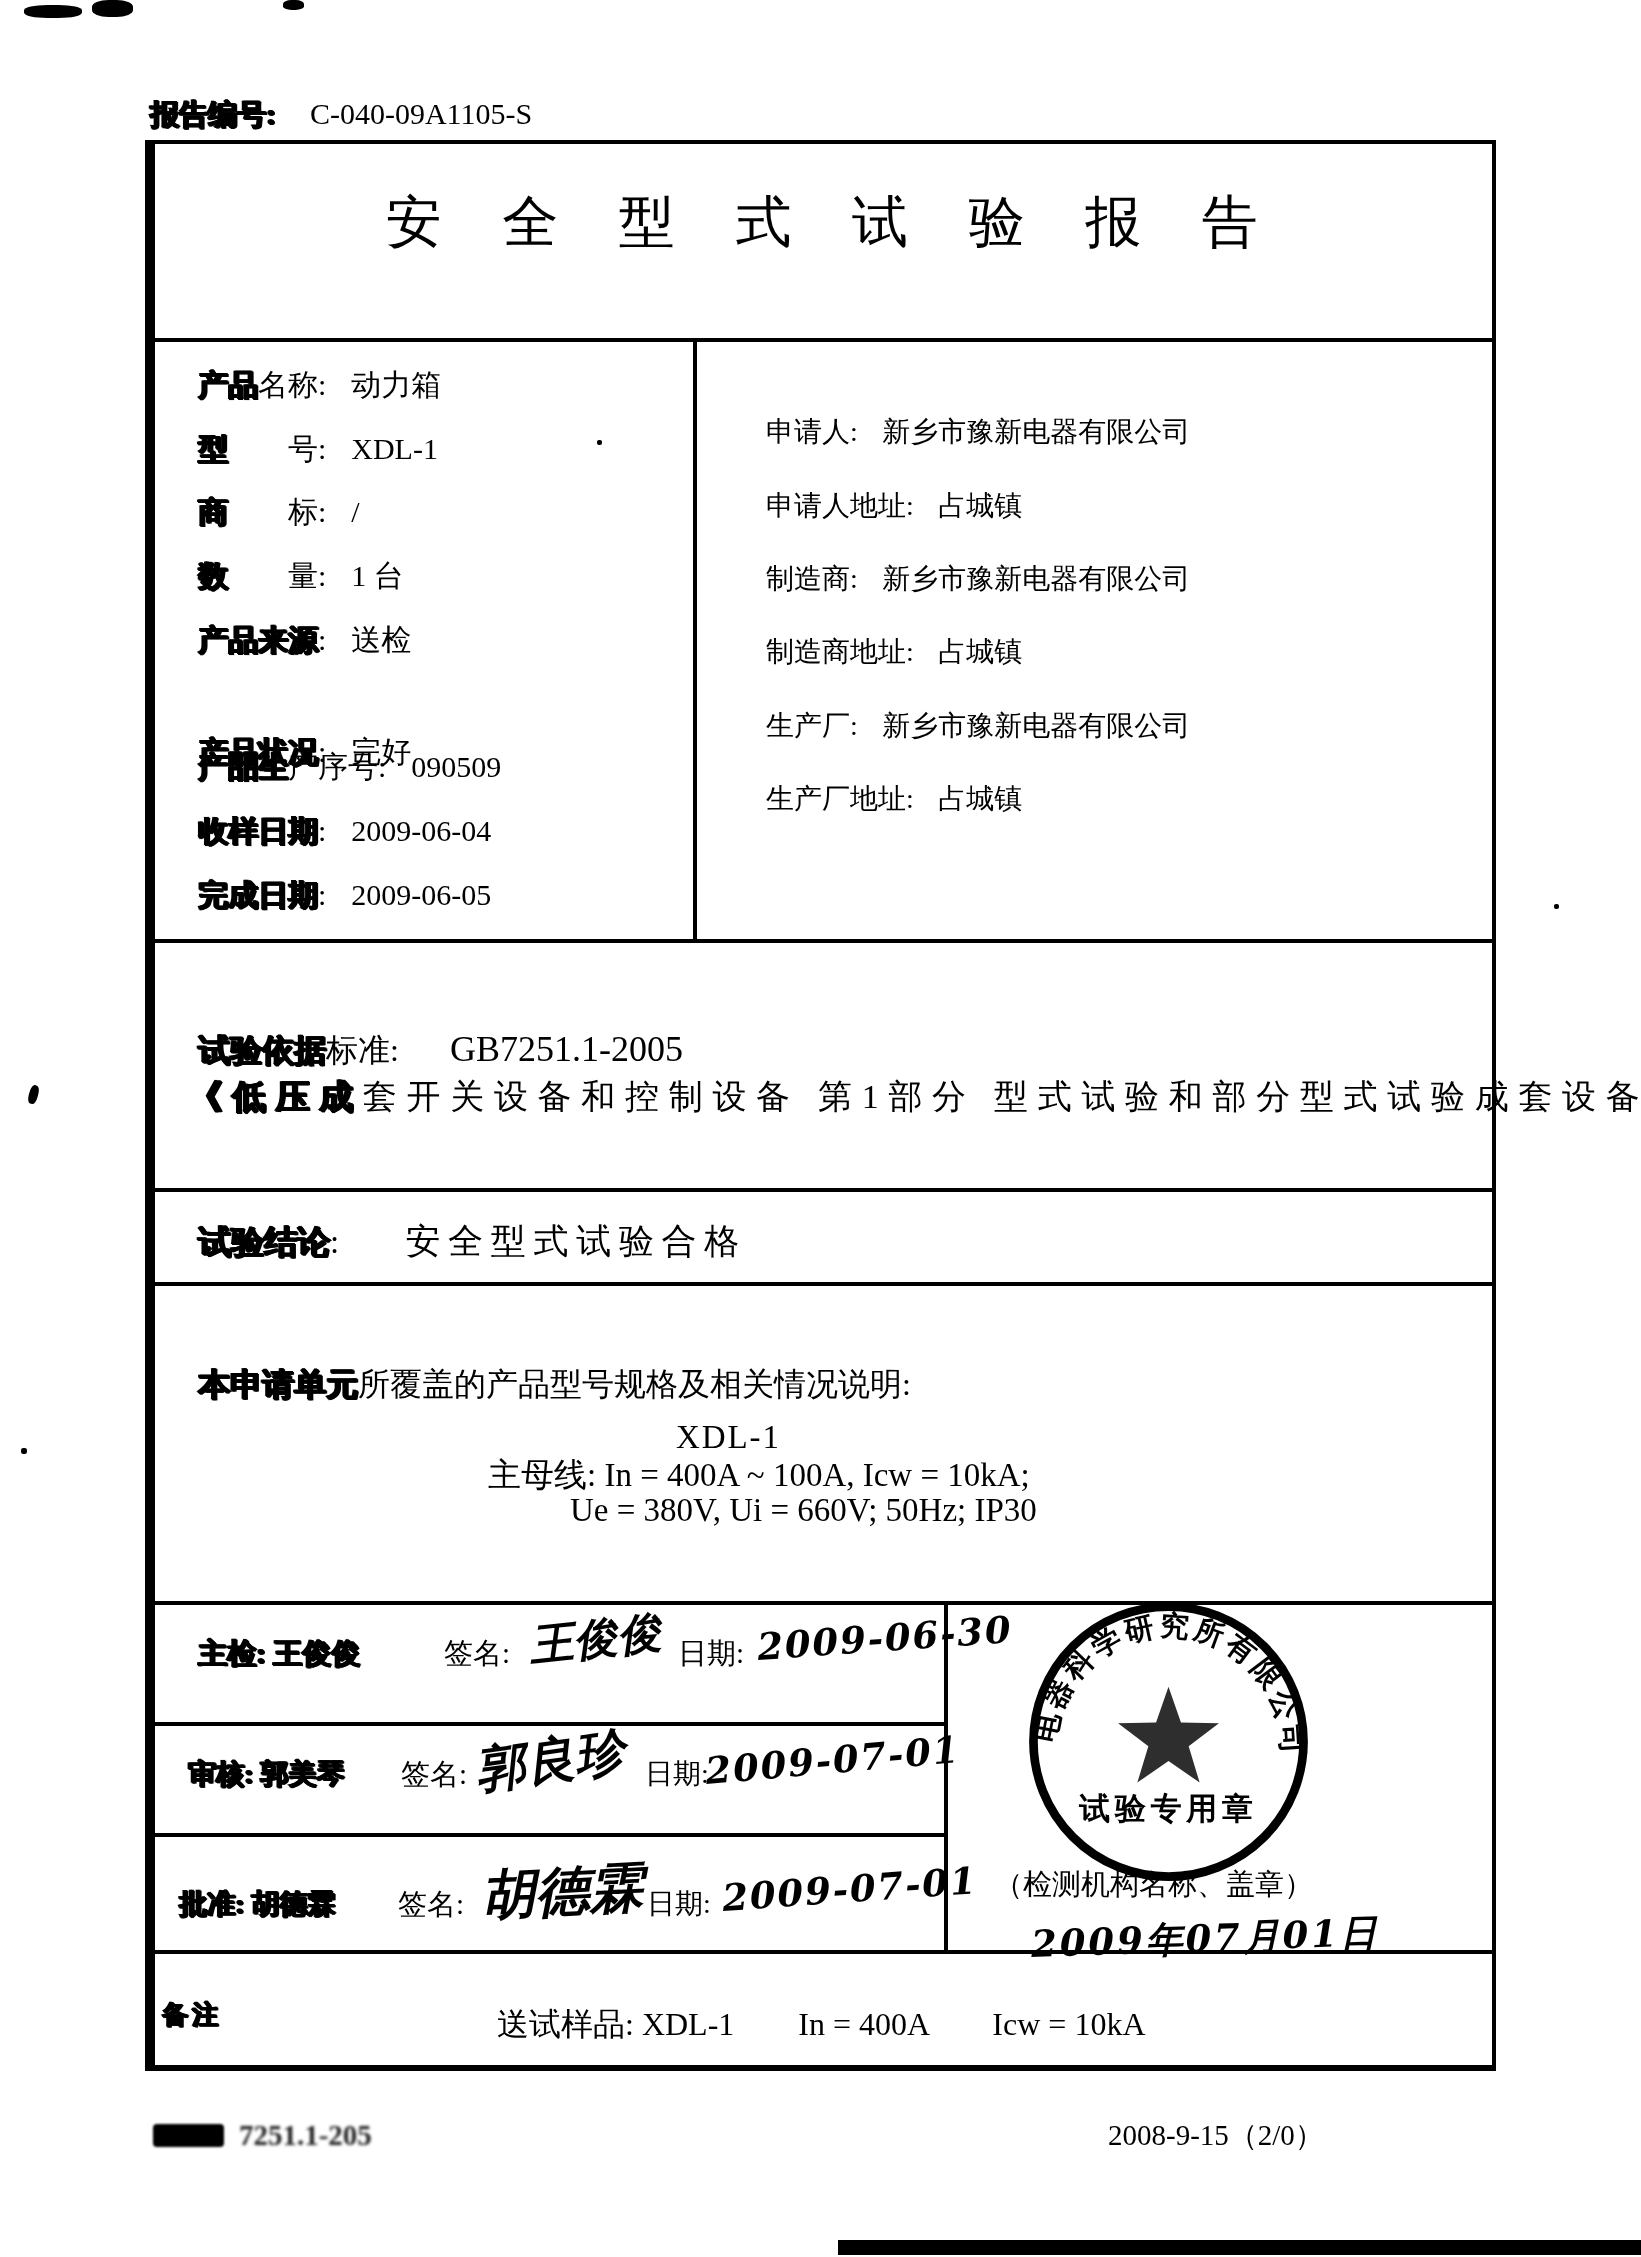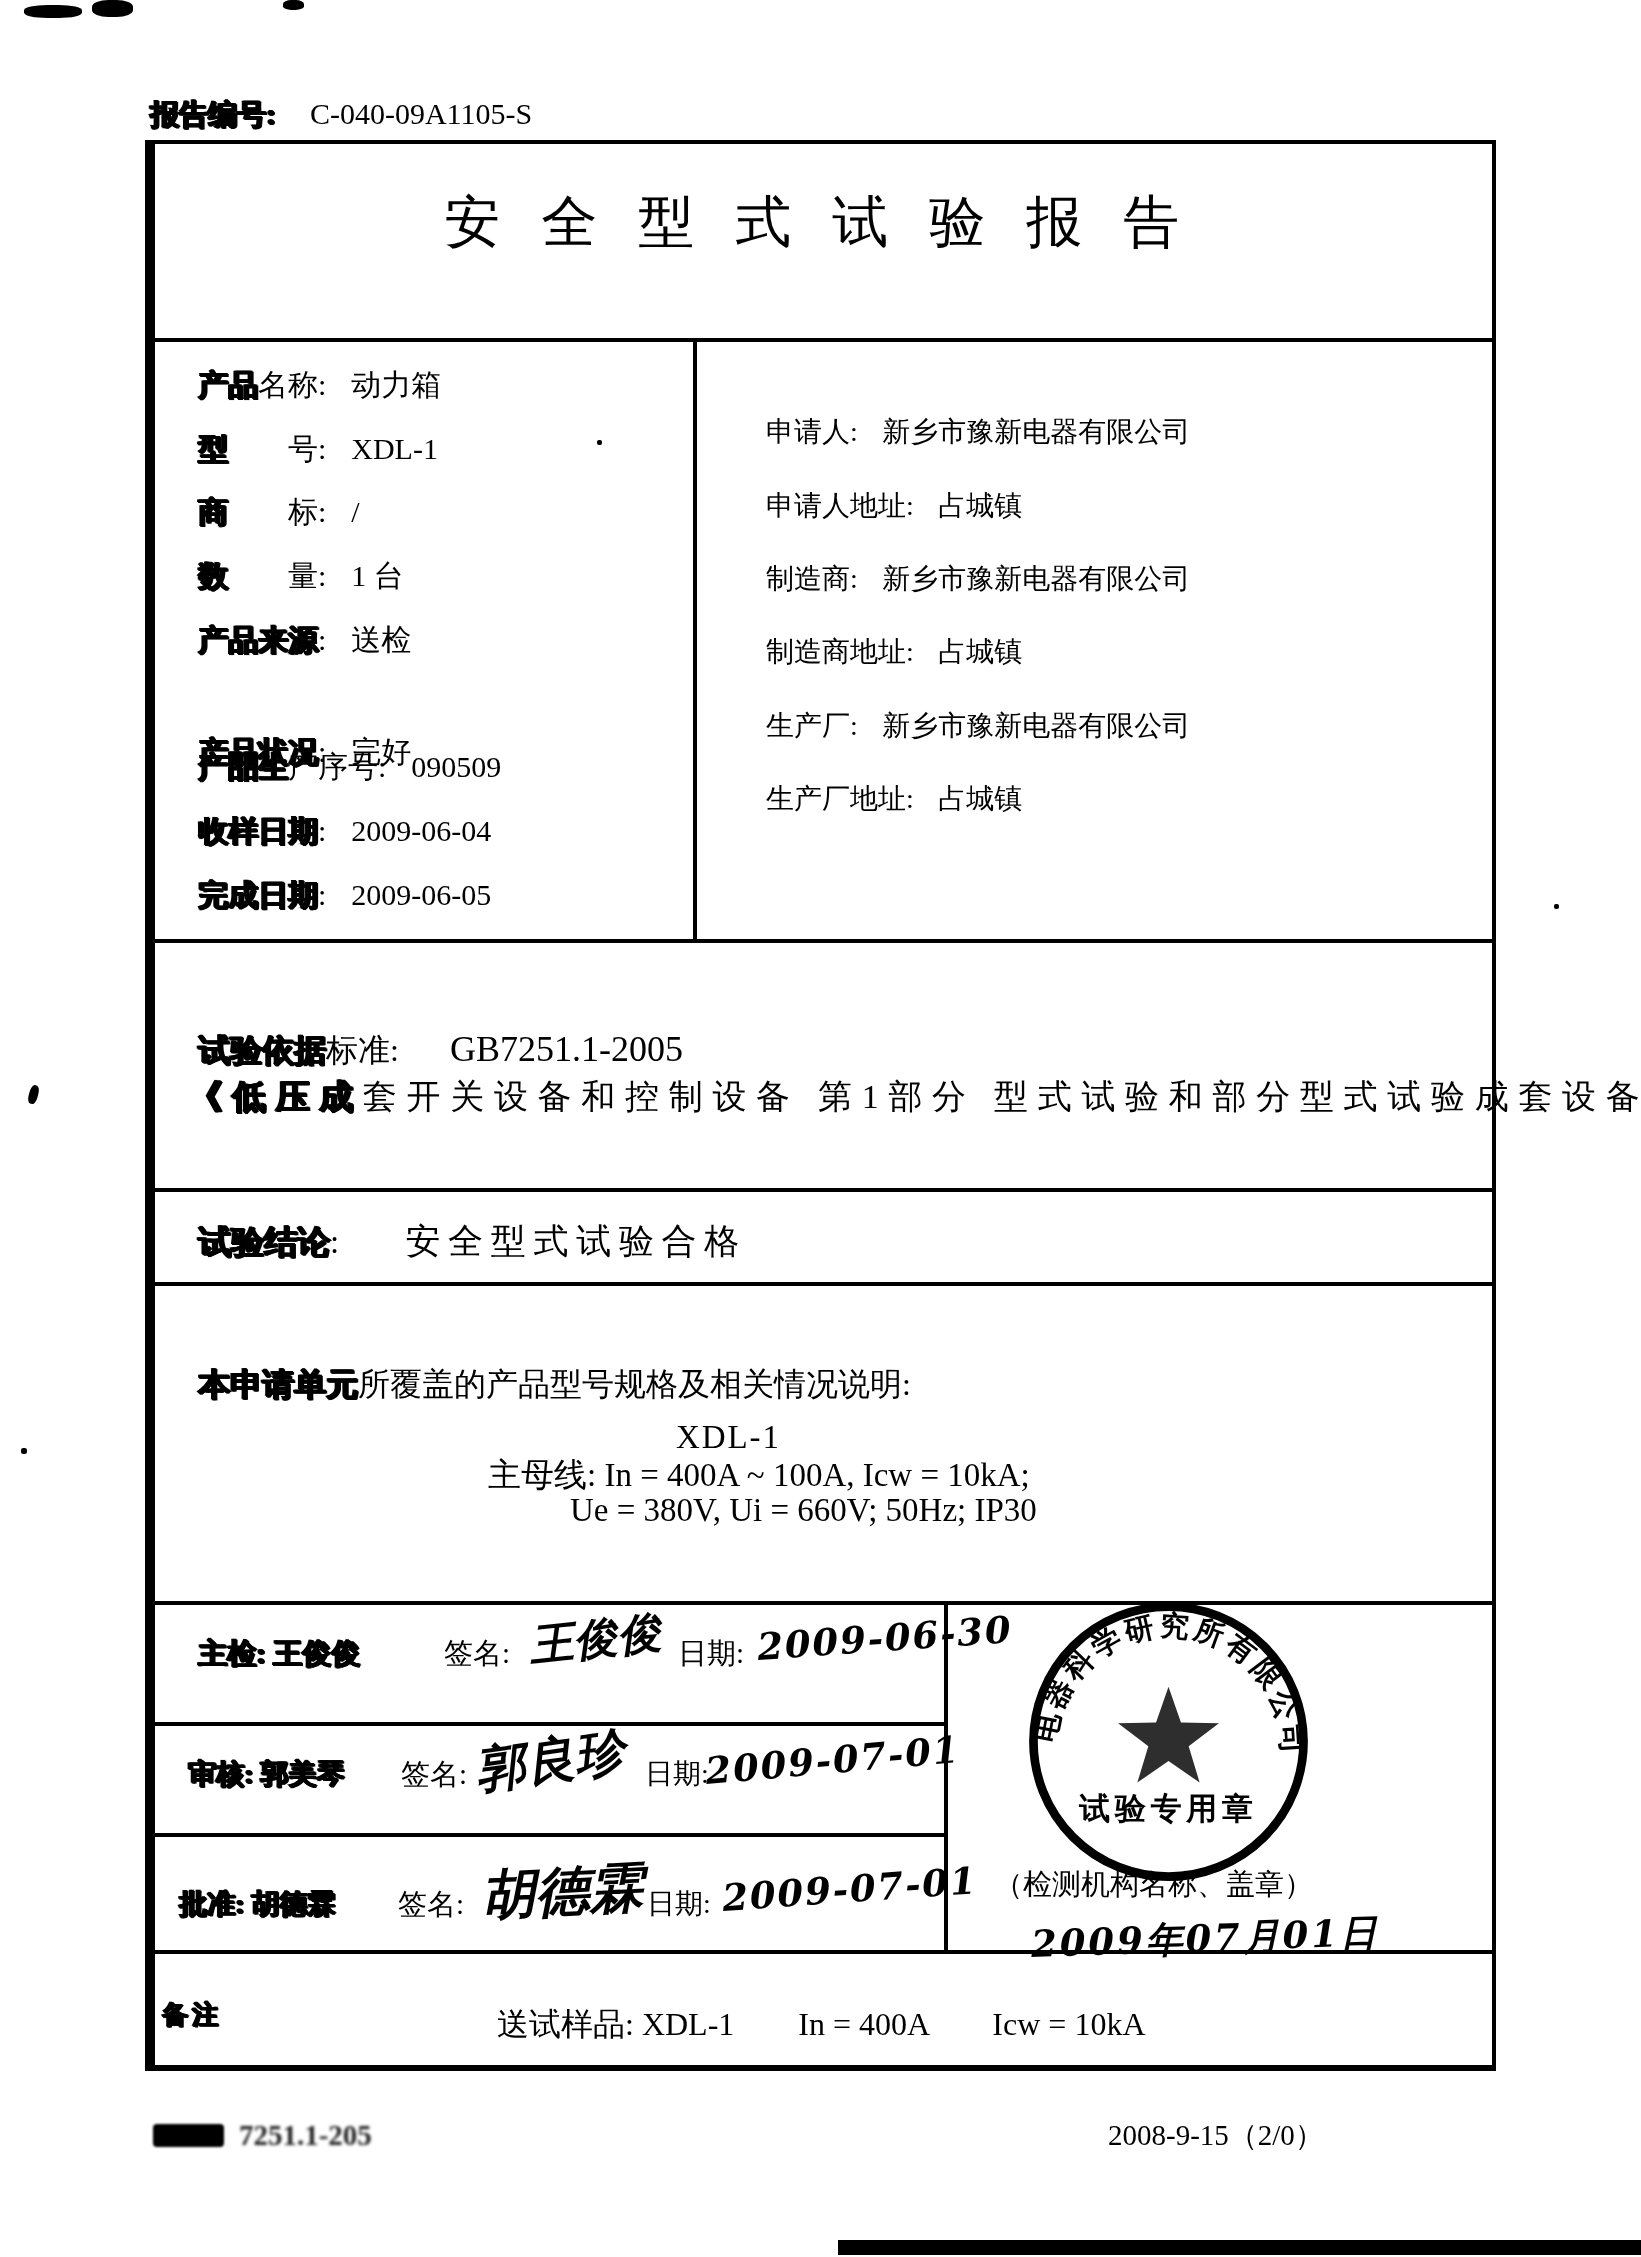--- a/index.html
+++ b/index.html
@@ -60,21 +60,21 @@
   <div class="hline" style="left:155px;top:1188px;width:1337px;"></div>
   <div class="hline" style="left:155px;top:1282px;width:1337px;"></div>
   <div class="hline" style="left:155px;top:1601px;width:1337px;"></div>
   <div class="hline" style="left:155px;top:1722px;width:793px;"></div>
   <div class="hline" style="left:155px;top:1833px;width:793px;"></div>
   <div class="hline" style="left:155px;top:1950px;width:1337px;"></div>
 
   <div class="vline" style="left:693px;top:342px;height:598px;"></div>
   <div class="vline" style="left:944px;top:1605px;height:346px;"></div>
 
-  <div class="abs title" style="left:150px;top:185px;width:1337px;">安 全 型 式 试 验 报 告</div>
+  <div class="abs title" style="left:160px;top:185px;width:1337px;font-family:Liberation Mono, monospace;">安 全 型 式 试 验 报 告</div>
 
   <div class="field-row" style="left:198px;top:365px;">
     <span class="smudge">产品</span><span>名称:</span>
     <span class="lbl-gap">动力箱</span>
   </div>
   <div class="field-row" style="left:198px;top:429px;">
     <span class="smudge">型</span><span>　　号:</span>
     <span class="lbl-gap serifnum">XDL-1</span>
   </div>
   <div class="field-row" style="left:198px;top:492px;">

